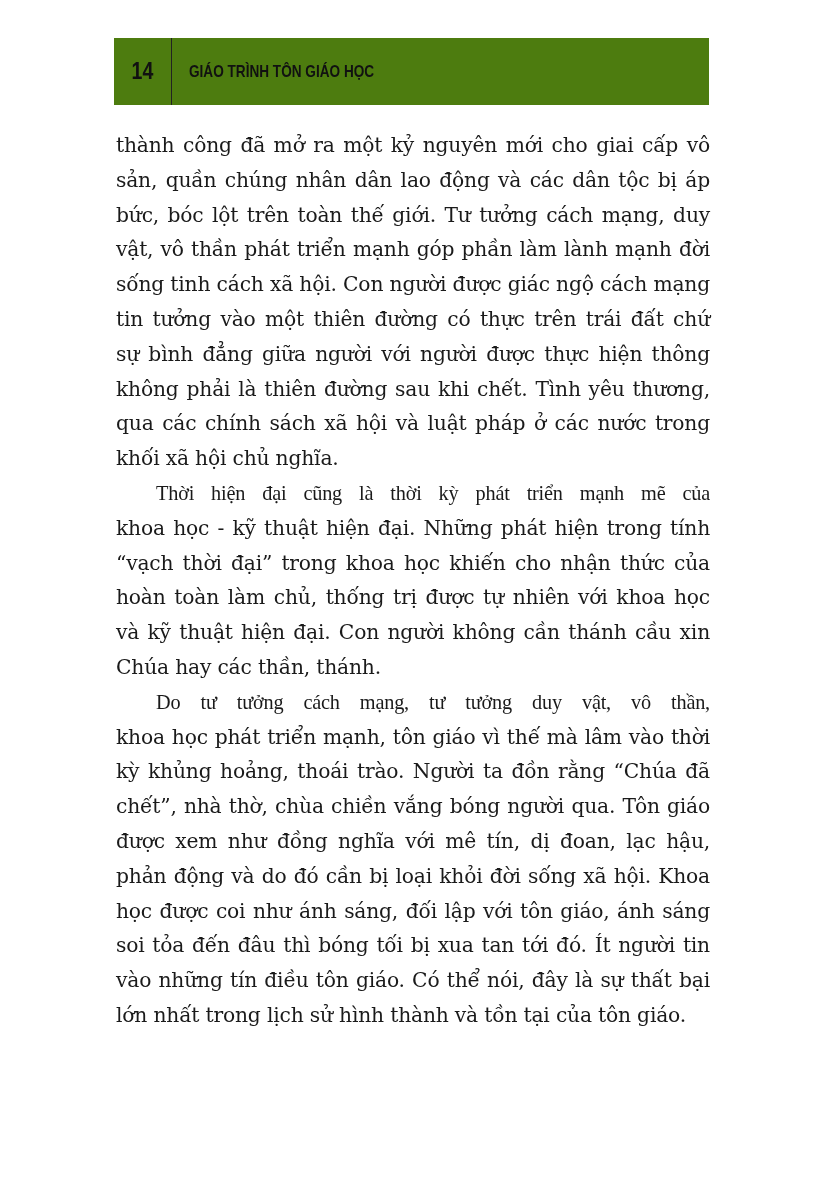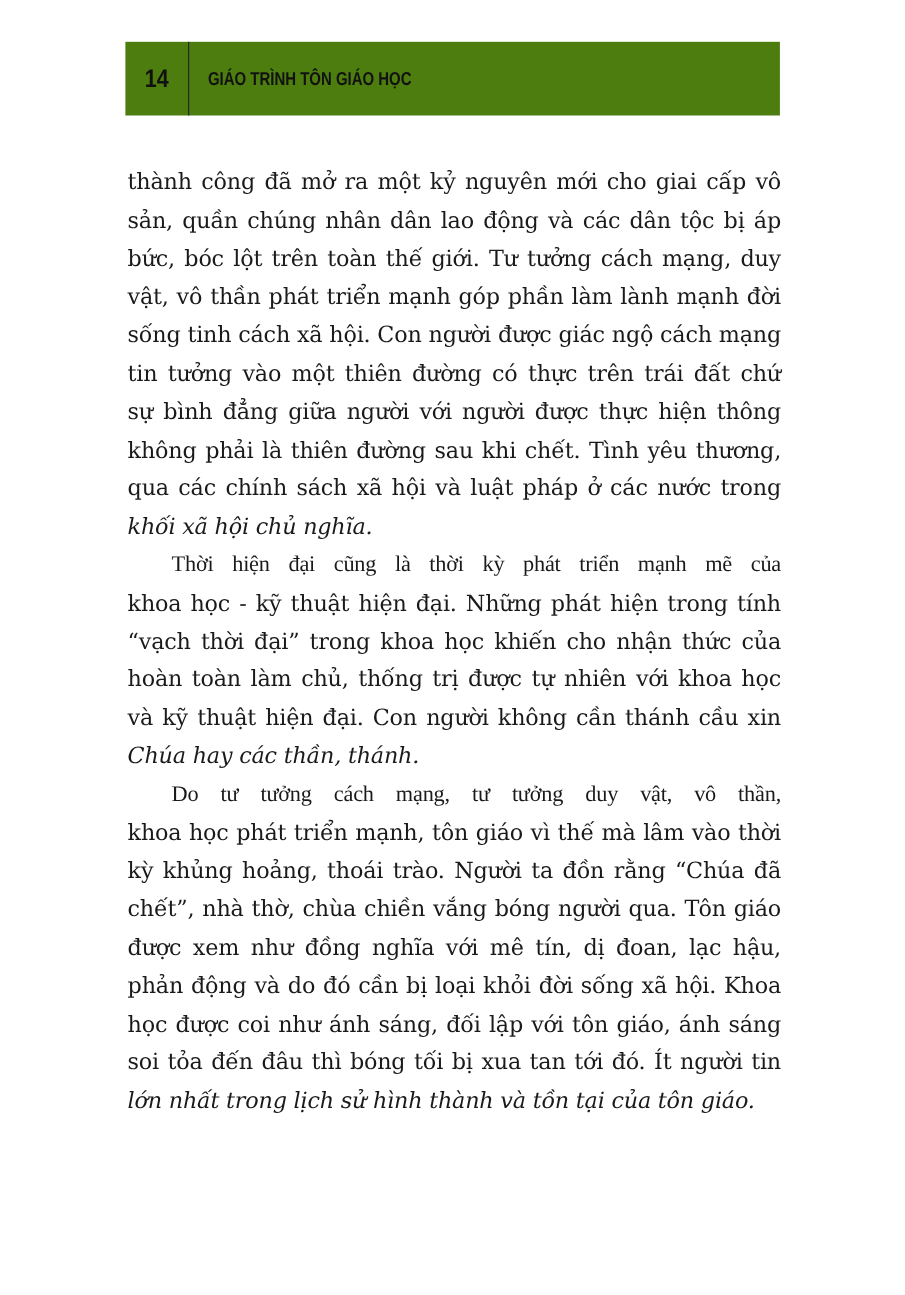--- a/index.html
+++ b/index.html
@@ -16,26 +16,26 @@
   }
   .divider {
     position: absolute; left: 57px; top: 0; width: 1px; height: 67px; background: #222;
   }
   .running-title {
     position: absolute; left: 75px; top: 0; height: 67px; line-height: 67px;
     font-family: "Liberation Sans", sans-serif; font-weight: bold; font-size: 17px;
     color: #111; transform: scaleX(0.8); transform-origin: left center; white-space: nowrap;
   }
   .body-text {
-    position: absolute; left: 116px; top: 148px; width: 594px;
+    position: absolute; left: 116px; top: 128px; width: 594px;
     font-family: "DejaVu Serif", serif; font-size: 20.3px; line-height: 34.8px;
     color: #1a1a1a; text-align: justify; letter-spacing: -0.2px;
   }
   .line { display: block; text-align: justify; text-align-last: justify; white-space: nowrap; }
-  .line.last { text-align-last: left; font-style: italic; }
+  .line.last { text-align-last: left; }
   .line.indent { padding-left: 40px; font-family: Liberation Serif, serif; }
 </style>
 </head>
 <body>
 
 <div class="header">
   <div class="page-num">14</div>
   <div class="divider"></div>
   <div class="running-title">GIÁO TRÌNH TÔN GIÁO HỌC</div>
 </div>
@@ -63,15 +63,16 @@
     </div>
     <div>
       <span class="line indent">Do tư tưởng cách mạng, tư tưởng duy vật, vô thần,</span>
       <span class="line">khoa học phát triển mạnh, tôn giáo vì thế mà lâm vào thời</span>
       <span class="line">kỳ khủng hoảng, thoái trào. Người ta đồn rằng “Chúa đã</span>
       <span class="line">chết”, nhà thờ, chùa chiền vắng bóng người qua. Tôn giáo</span>
       <span class="line">được xem như đồng nghĩa với mê tín, dị đoan, lạc hậu,</span>
       <span class="line">phản động và do đó cần bị loại khỏi đời sống xã hội. Khoa</span>
       <span class="line">học được coi như ánh sáng, đối lập với tôn giáo, ánh sáng</span>
       <span class="line">soi tỏa đến đâu thì bóng tối bị xua tan tới đó. Ít người tin</span>
+      <span class="line">vào những tín điều tôn giáo. Có thể nói, đây là sự thất bại</span>
       <span class="line last">lớn nhất trong lịch sử hình thành và tồn tại của tôn giáo.</span>
     </div>
   </div>
 
 </body></html>

